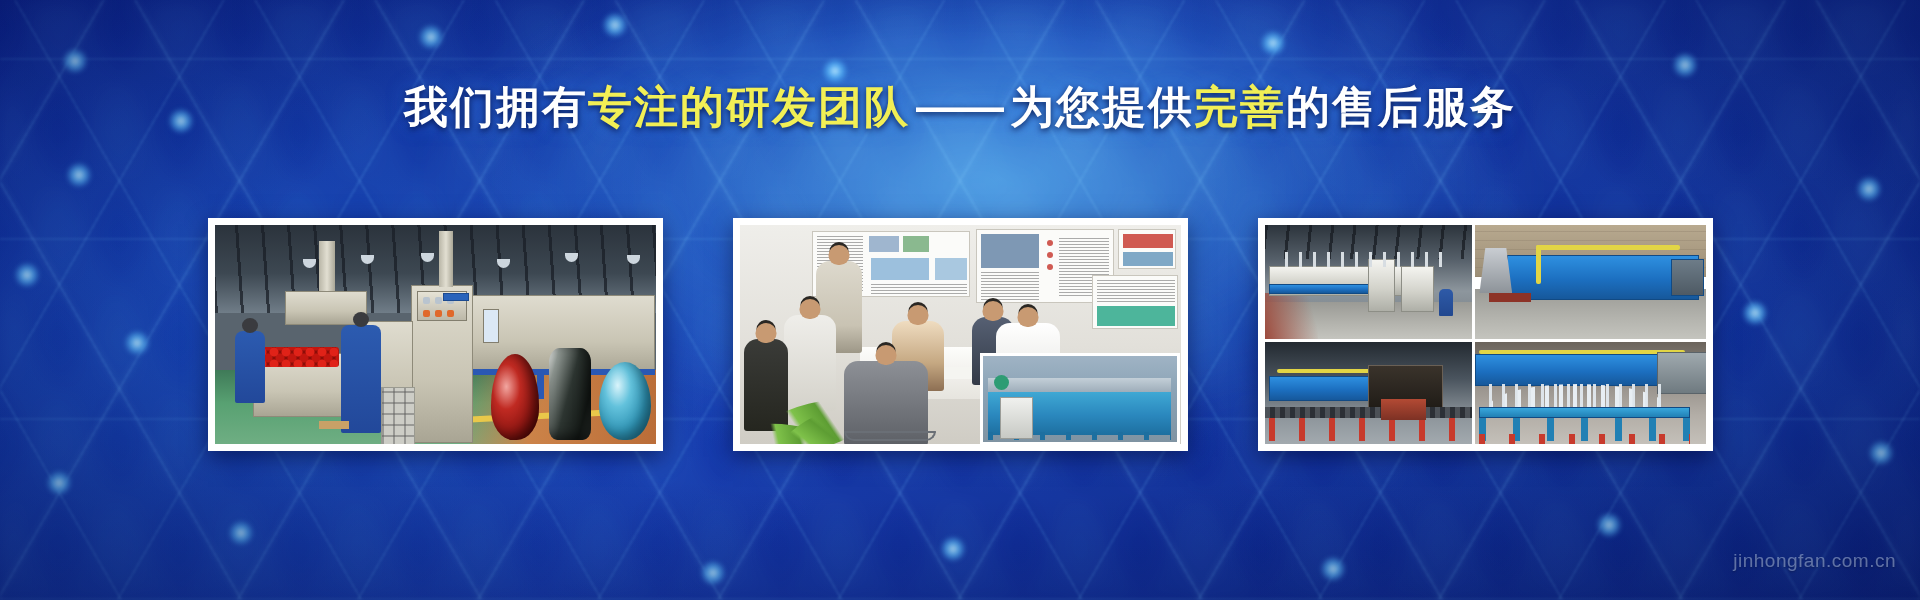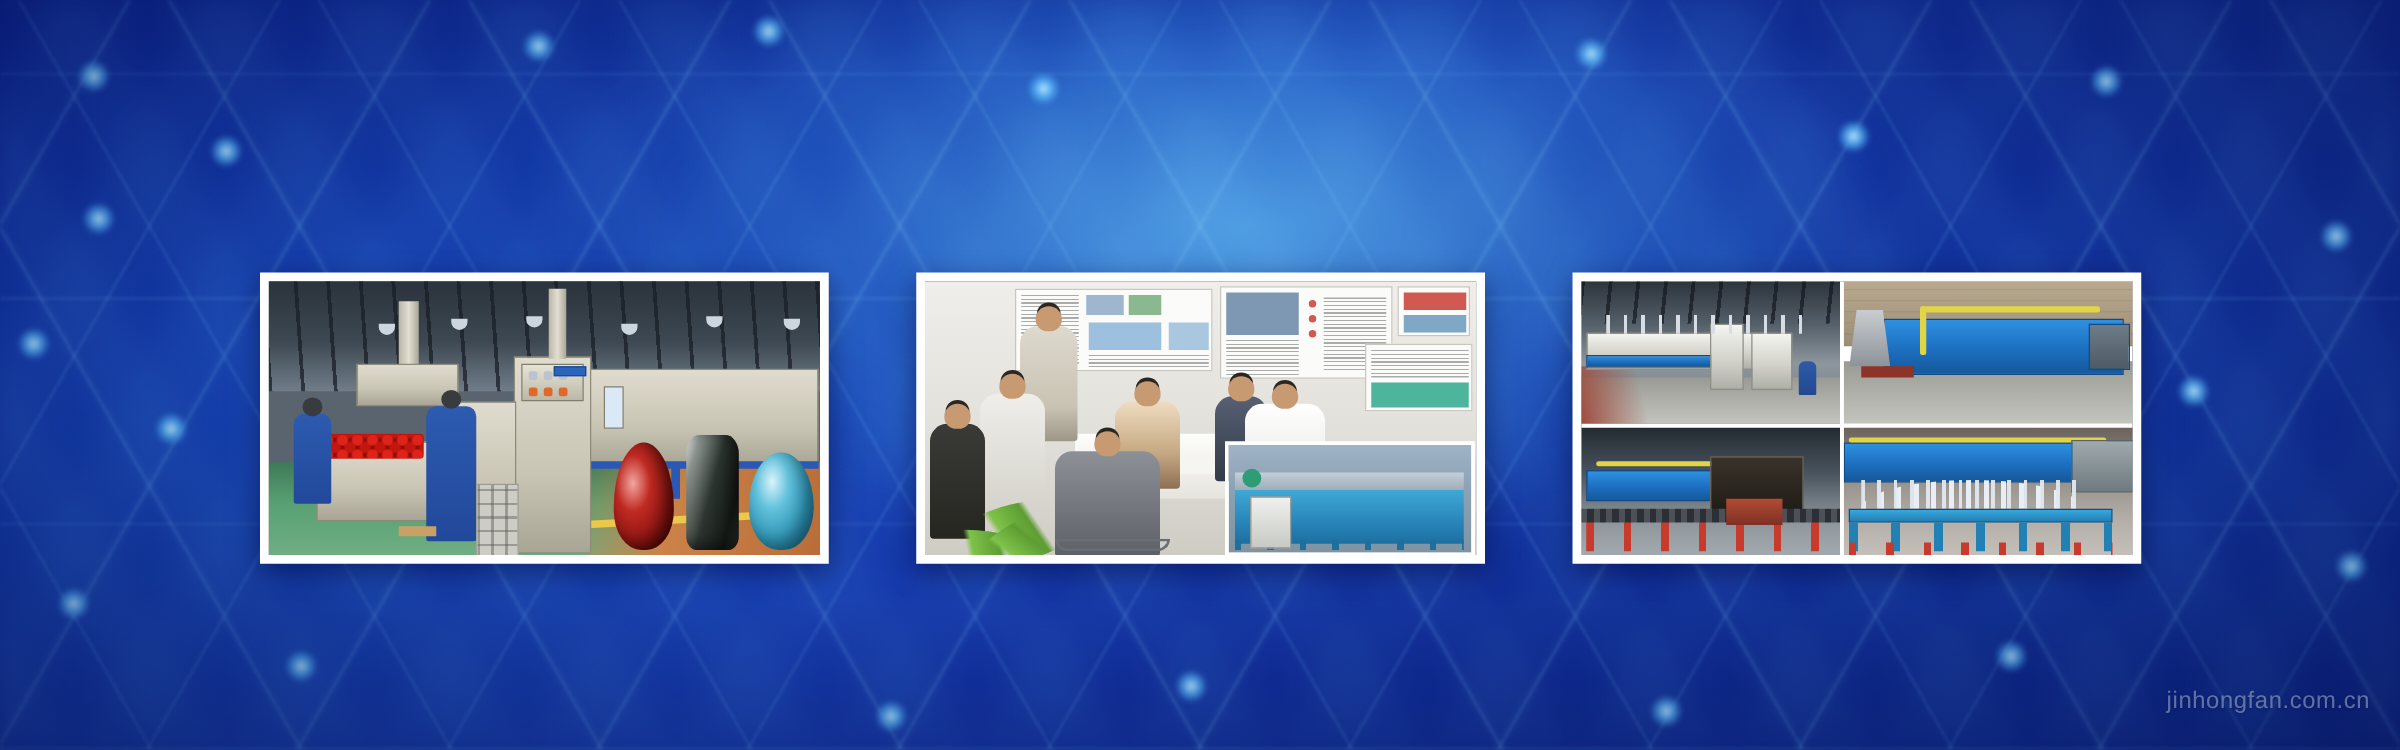--- a/index.html
+++ b/index.html
@@ -370,20 +370,23 @@
   <div class="node" style="left:1470px;top:96px;"></div>
   <div class="node" style="left:1672px;top:52px;"></div>
   <div class="node" style="left:1856px;top:176px;"></div>
   <div class="node" style="left:1742px;top:300px;"></div>
   <div class="node" style="left:1868px;top:440px;"></div>
   <div class="node" style="left:1596px;top:512px;"></div>
   <div class="node" style="left:940px; top:536px;"></div>
   <div class="node" style="left:700px; top:560px;"></div>
   <div class="node" style="left:1320px;top:556px;"></div>
 
+  <div class="headline">
+    <span>我们拥有</span><span class="hl">专注的研发团队</span><span class="dash">——</span><span>为您提供</span><span class="hl">完善</span><span>的售后服务</span>
+  </div>
 
   <div class="photos">
 
     <div class="frame">
       <div class="photo p1" role="img" aria-label="工厂生产线 - 工人在流水线上作业，红色产品与玻璃花瓶展示">
         <div class="f-roof"></div>
         <div class="f-lamp" style="left:88px; top:34px;"></div>
         <div class="f-lamp" style="left:146px;top:30px;"></div>
         <div class="f-lamp" style="left:206px;top:28px;"></div>
         <div class="f-lamp" style="left:282px;top:34px;"></div>

